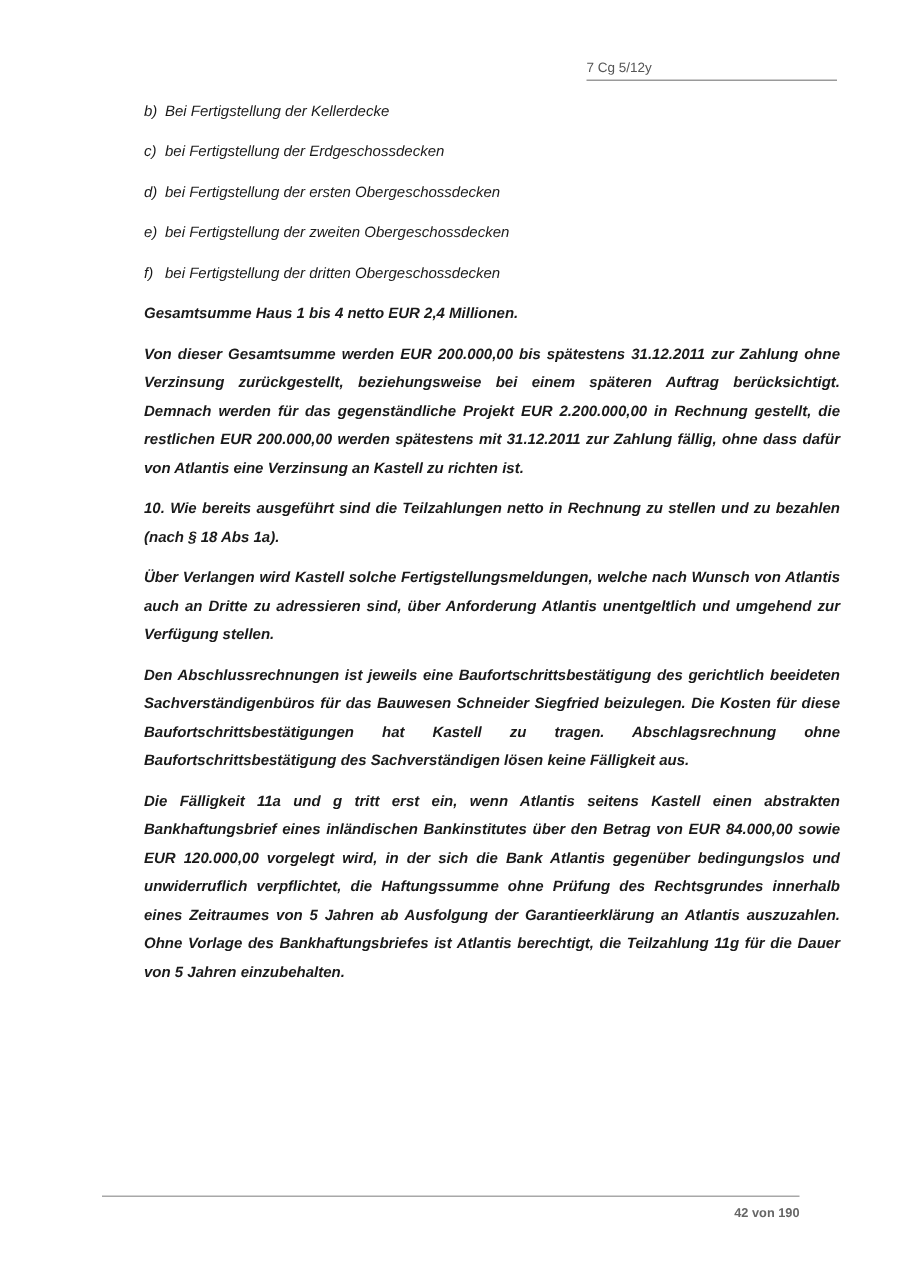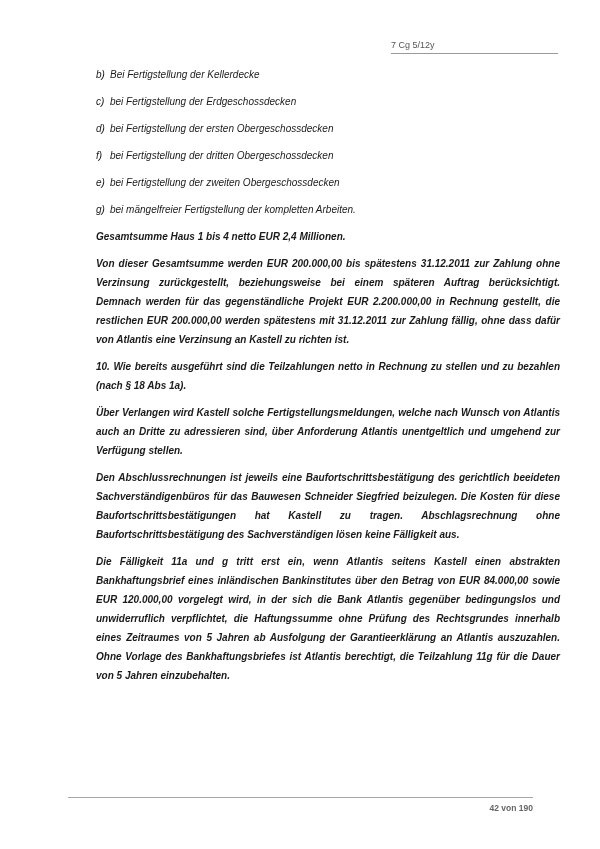--- a/index.html
+++ b/index.html
@@ -20,23 +20,22 @@
   </style>
 </head>
 <body>
 
 <div class="header">7 Cg 5/12y</div>
 
 <div class="content">
   <div class="item"><span class="lbl">b)</span><span>Bei Fertigstellung der Kellerdecke</span></div>
   <div class="item"><span class="lbl">c)</span><span>bei Fertigstellung der Erdgeschossdecken</span></div>
   <div class="item"><span class="lbl">d)</span><span>bei Fertigstellung der ersten Obergeschossdecken</span></div>
+  <div class="item"><span class="lbl">e)</span><span>bei Fertigstellung der zweiten Obergeschossdecken</span></div>
   <div class="item"><span class="lbl">f)</span><span>bei Fertigstellung der dritten Obergeschossdecken</span></div>
-  <div class="item"><span class="lbl">e)</span><span>bei Fertigstellung der zweiten Obergeschossdecken</span></div>
-  <div class="item"><span class="lbl">g)</span><span>bei mängelfreier Fertigstellung der kompletten Arbeiten.</span></div>
 
   <p>Gesamtsumme Haus 1 bis 4 netto EUR 2,4 Millionen.</p>
   <p>Von dieser Gesamtsumme werden EUR 200.000,00 bis spätestens 31.12.2011 zur Zahlung ohne Verzinsung zurückgestellt, beziehungsweise bei einem späteren Auftrag berücksichtigt. Demnach werden für das gegenständliche Projekt EUR 2.200.000,00 in Rechnung gestellt, die restlichen EUR 200.000,00 werden spätestens mit 31.12.2011 zur Zahlung fällig, ohne dass dafür von Atlantis eine Verzinsung an Kastell zu richten ist.</p>
   <p>10. Wie bereits ausgeführt sind die Teilzahlungen netto in Rechnung zu stellen und zu bezahlen (nach § 18 Abs 1a).</p>
   <p>Über Verlangen wird Kastell solche Fertigstellungsmeldungen, welche nach Wunsch von Atlantis auch an Dritte zu adressieren sind, über Anforderung Atlantis unentgeltlich und umgehend zur Verfügung stellen.</p>
   <p>Den Abschlussrechnungen ist jeweils eine Baufortschrittsbestätigung des gerichtlich beeideten Sachverständigenbüros für das Bauwesen Schneider Siegfried beizulegen. Die Kosten für diese Baufortschrittsbestätigungen hat Kastell zu tragen. Abschlagsrechnung ohne Baufortschrittsbestätigung des Sachverständigen lösen keine Fälligkeit aus.</p>
   <p>Die Fälligkeit 11a und g tritt erst ein, wenn Atlantis seitens Kastell einen abstrakten Bankhaftungsbrief eines inländischen Bankinstitutes über den Betrag von EUR 84.000,00 sowie EUR 120.000,00 vorgelegt wird, in der sich die Bank Atlantis gegenüber bedingungslos und unwiderruflich verpflichtet, die Haftungssumme ohne Prüfung des Rechtsgrundes innerhalb eines Zeitraumes von 5 Jahren ab Ausfolgung der Garantieerklärung an Atlantis auszuzahlen. Ohne Vorlage des Bankhaftungsbriefes ist Atlantis berechtigt, die Teilzahlung 11g für die Dauer von 5 Jahren einzubehalten.</p>
 </div>
 
 <div class="footer-line"></div>

